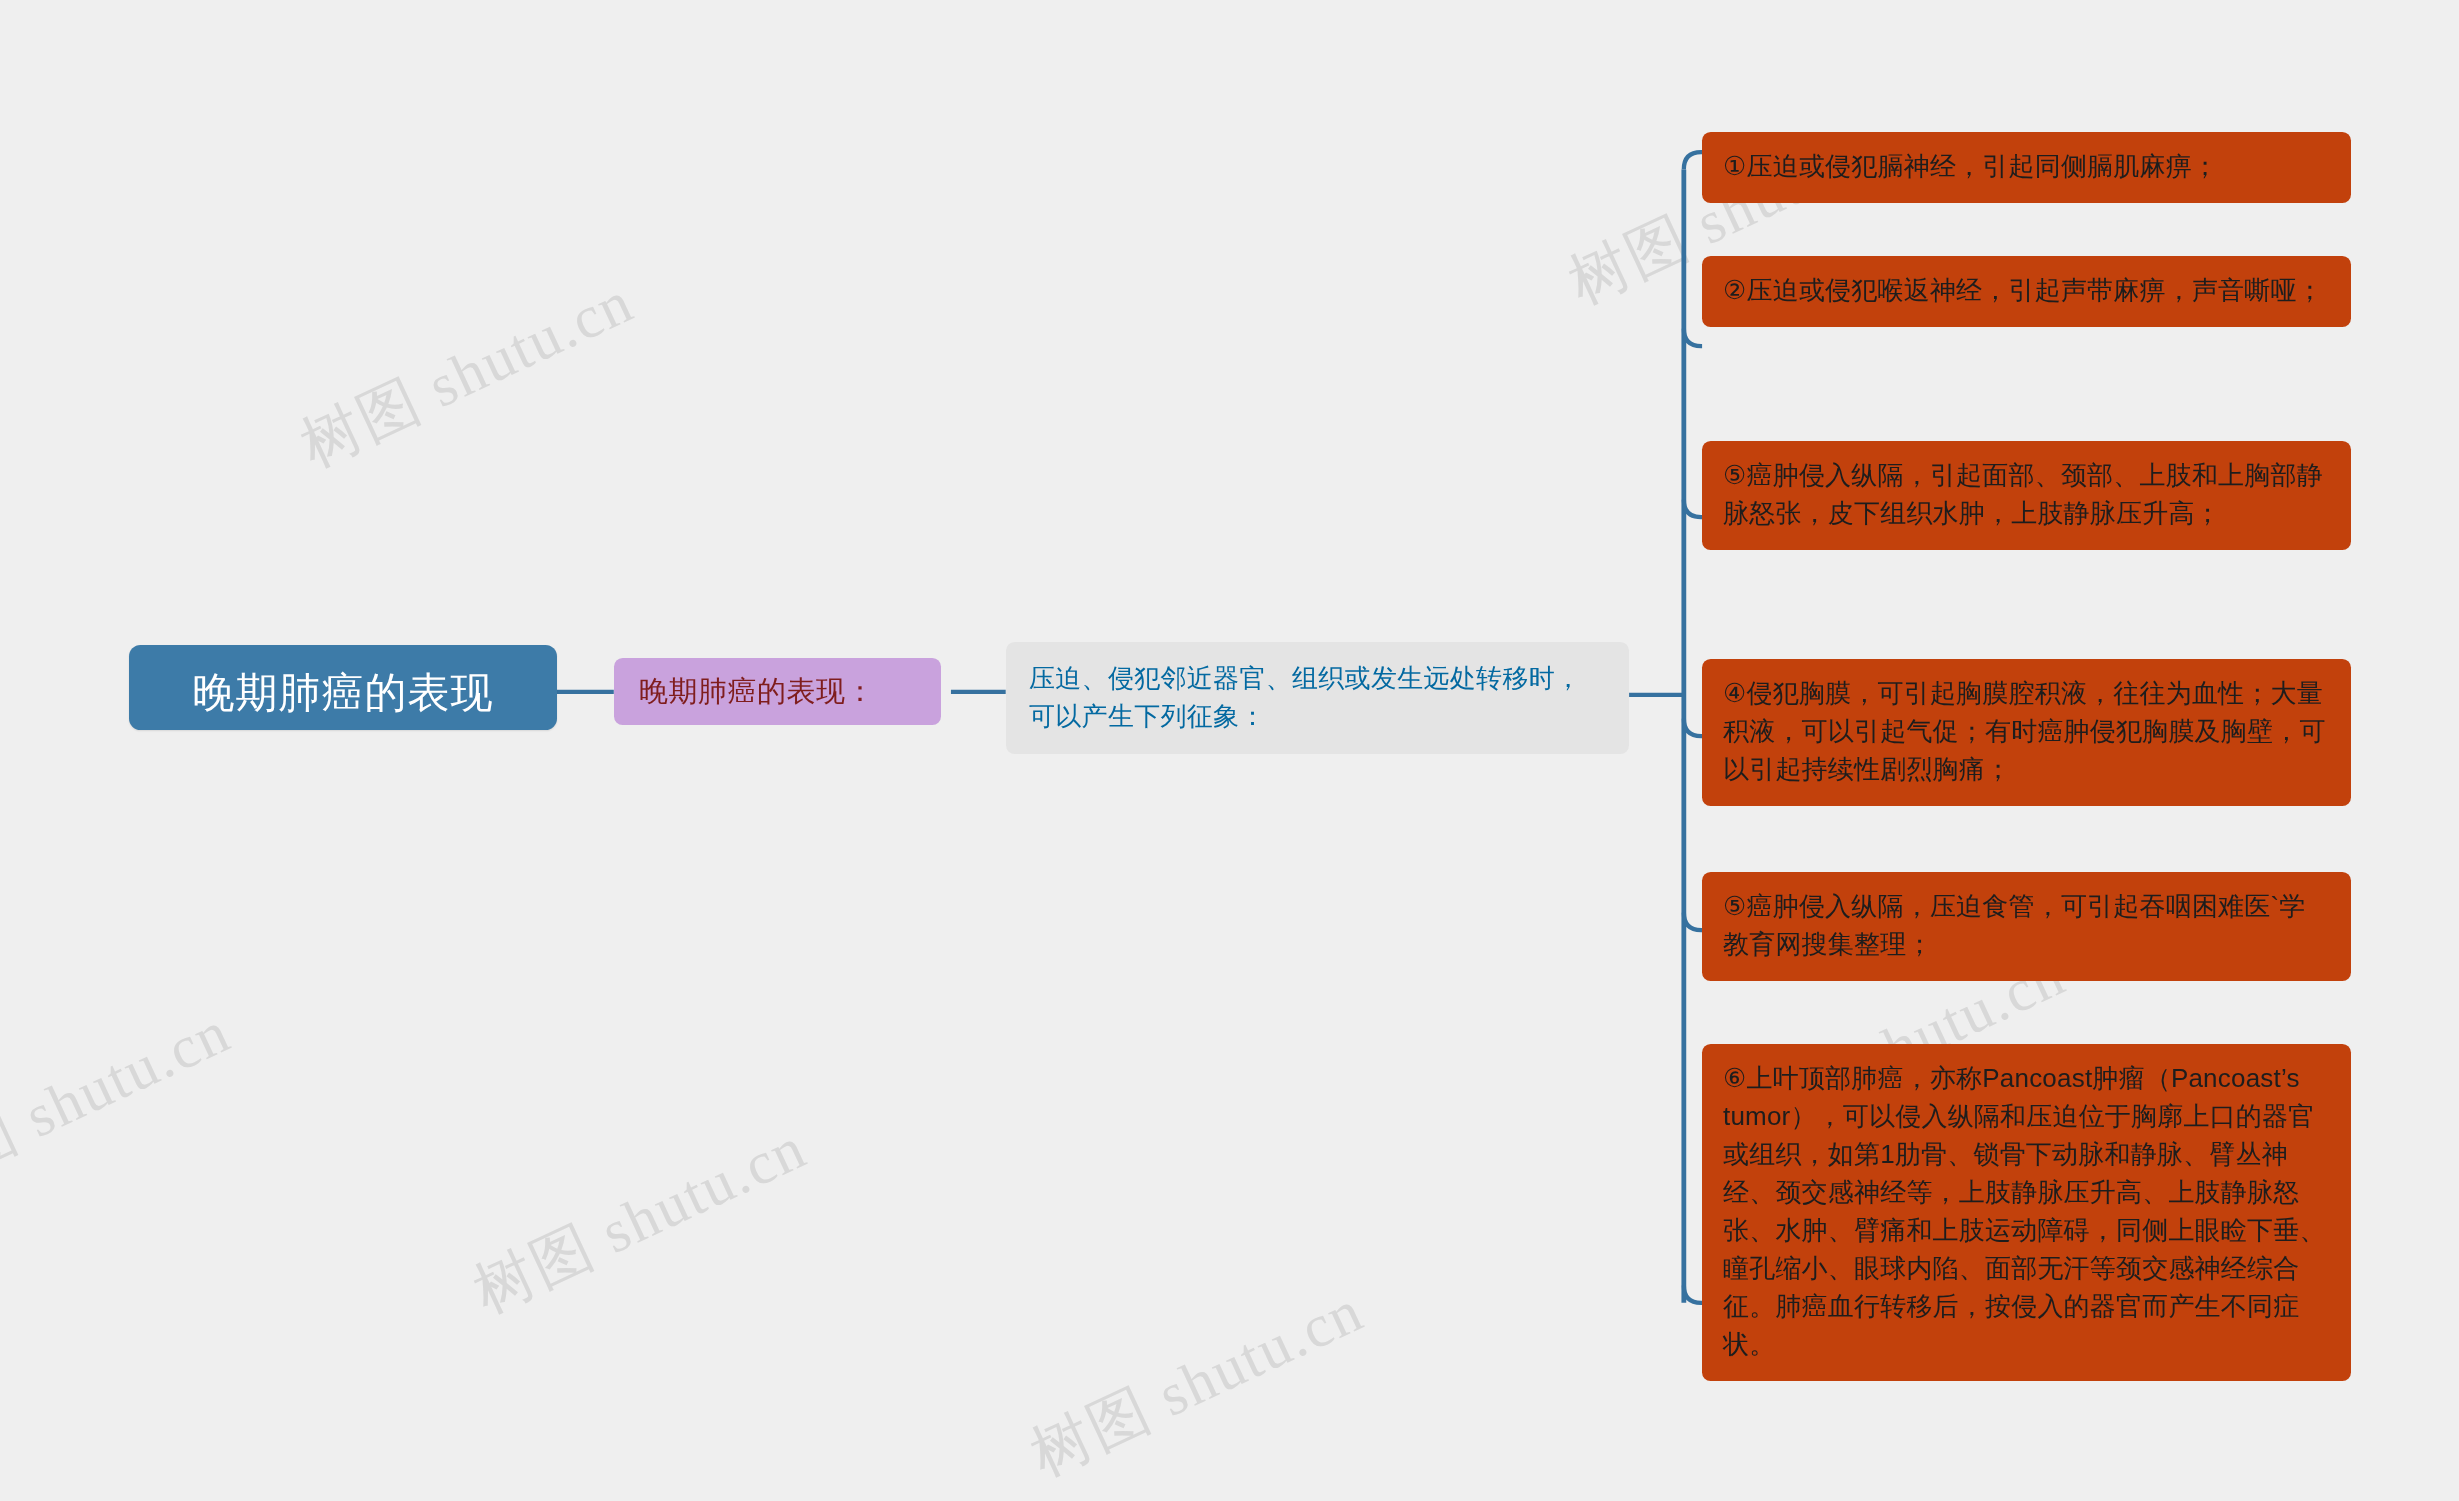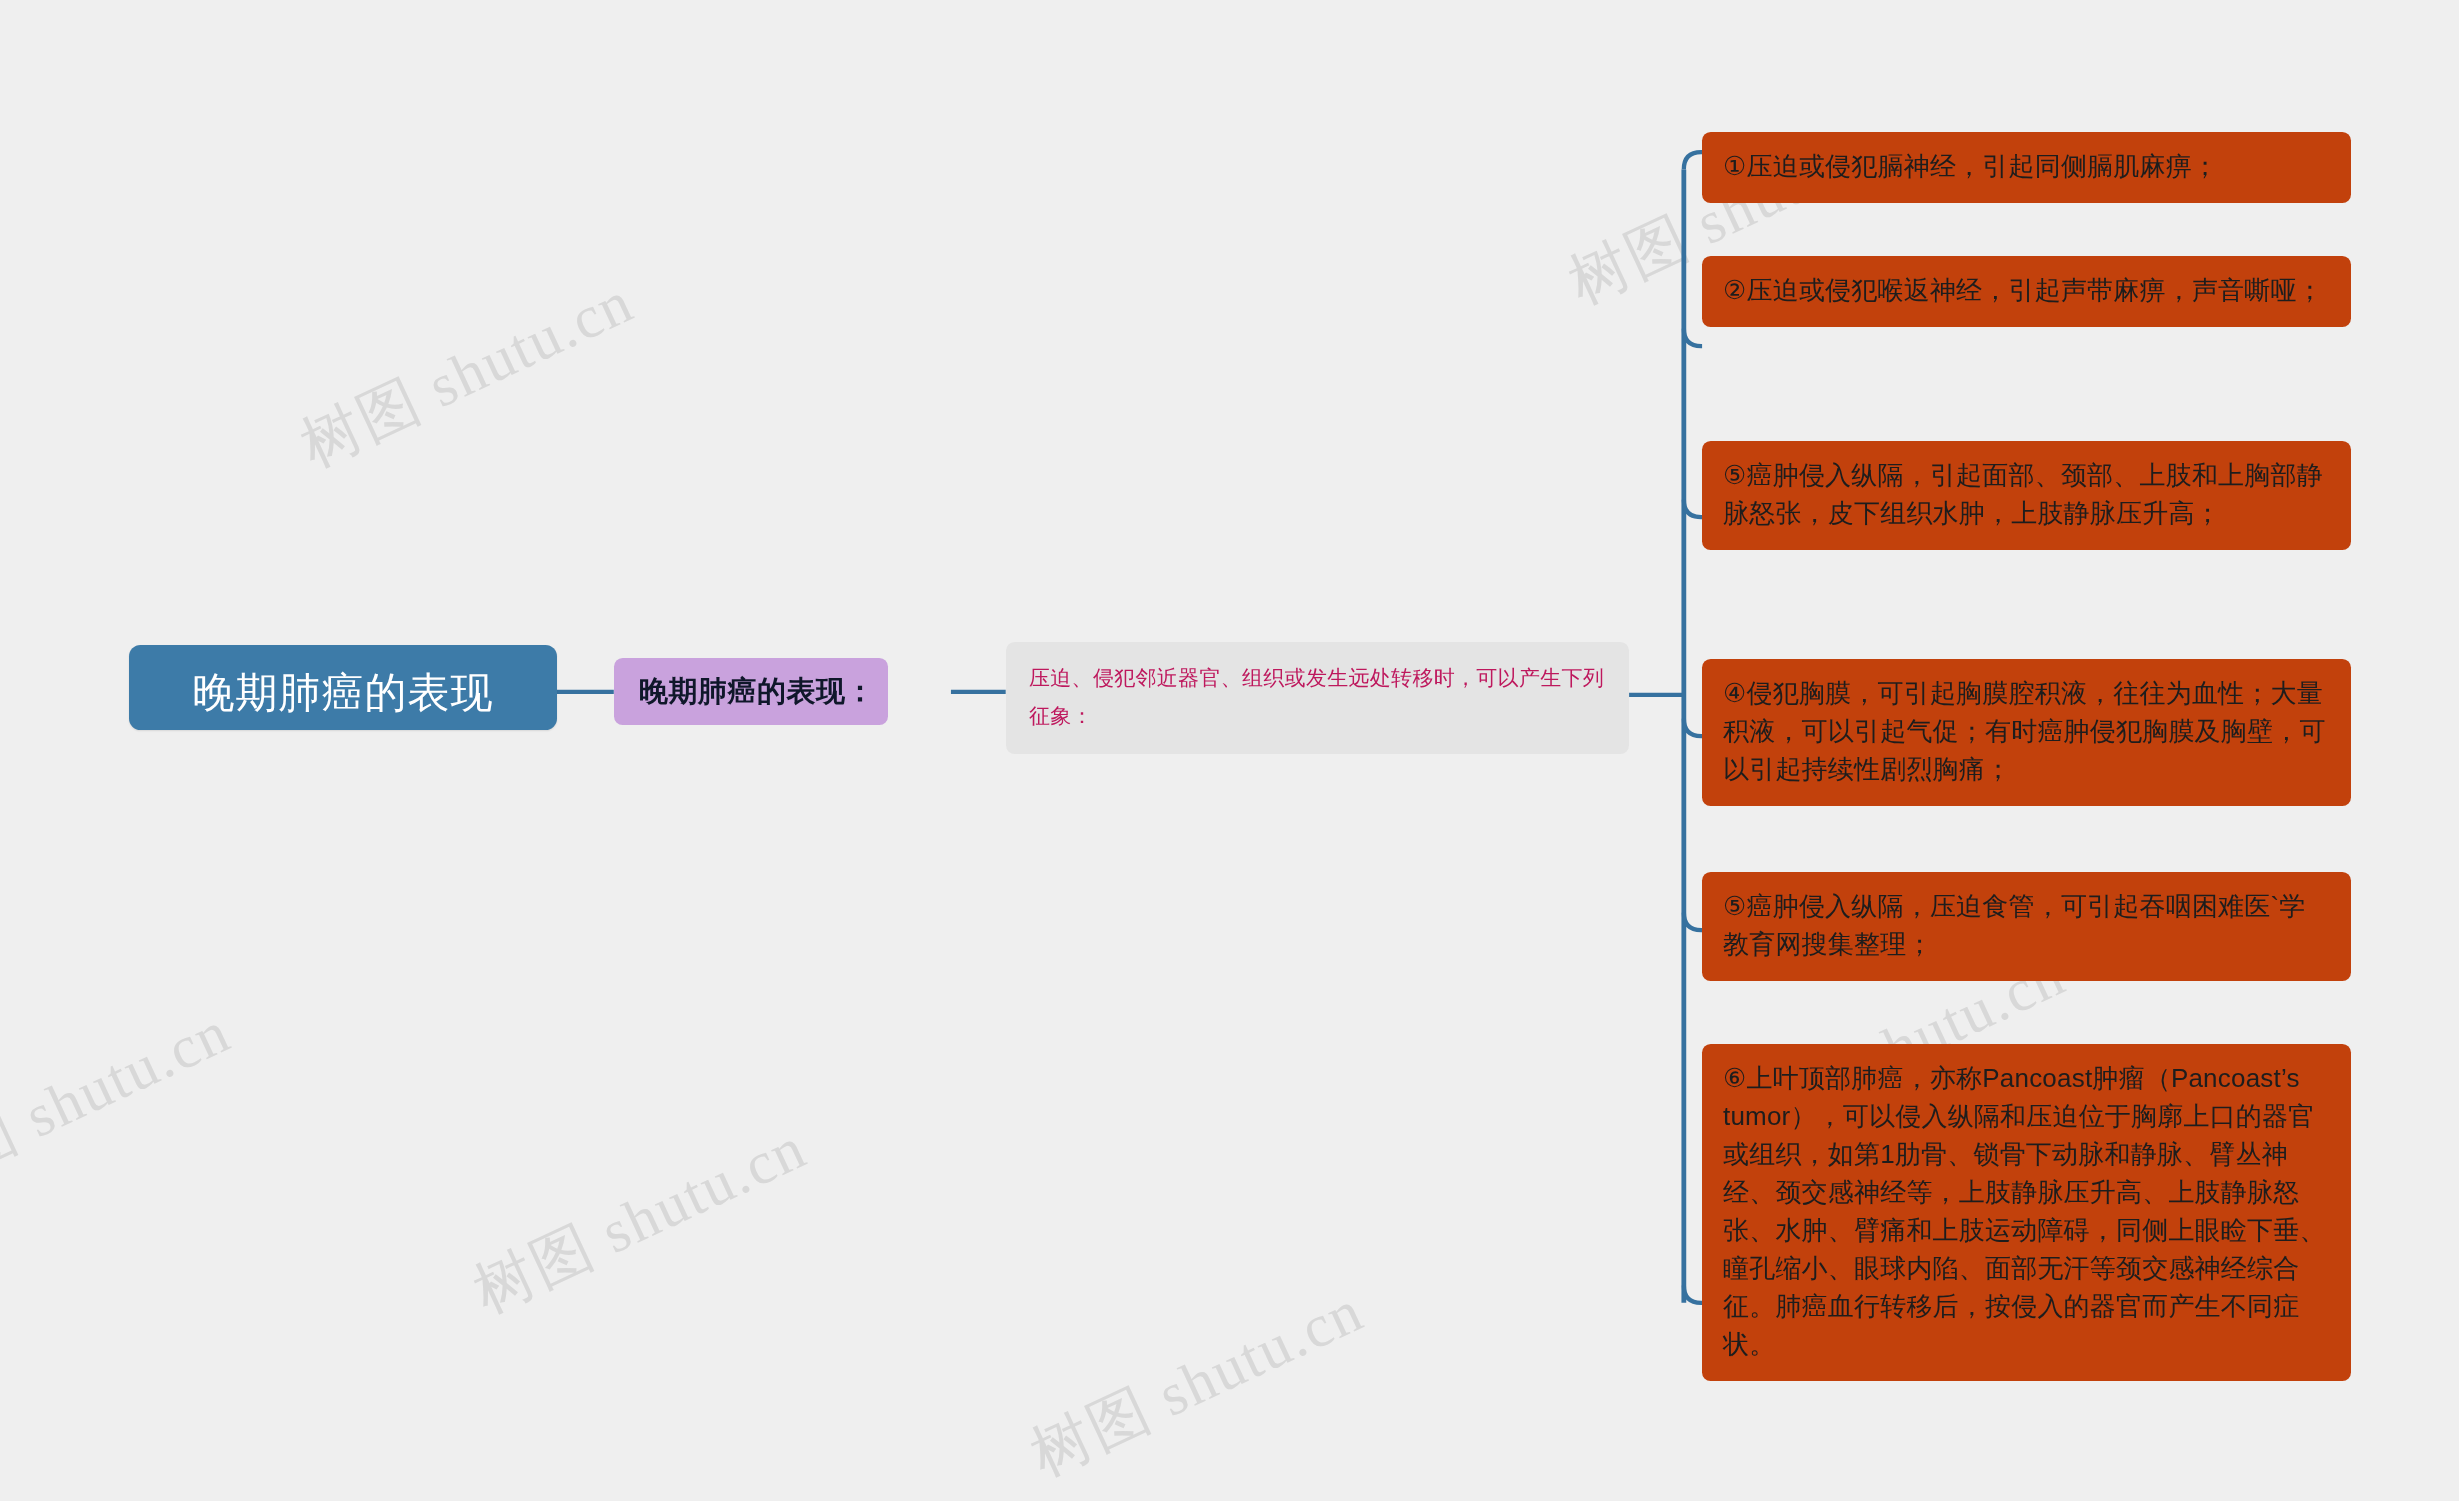--- a/index.html
+++ b/index.html
@@ -69,42 +69,41 @@
     line-height: 95px;
     text-align: center;
     letter-spacing: 1px;
     box-shadow: 0 1px 1.9px rgba(0,0,0,0.10);
   }
 
   
   #node-l1 {
     left: 614px;
     top: 658px;
-    width: 274px;
+    width: 327px;
     height: 67px;
     background: #c9a2dd;
     border-radius: 8.6px;
-    color: #0f172a;
+    color: #7f1d1d;
     font-size: 29px;
     line-height: 67px;
     padding-left: 25px;
     letter-spacing: 0.5px;
-    font-weight: bold;
   }
 
   
   #node-l2 {
     left: 1006px;
     top: 642px;
     width: 623px;
     padding: 17.3px 23px 19px 23px;
     background: #e4e4e4;
     border-radius: 8.6px;
-    color: #be185d;
-    font-size: 21px;
+    color: #0369a1;
+    font-size: 26px;
     line-height: 38px;
     letter-spacing: 0.3px;
   }
 
   
   .leaf {
     position: absolute;
     left: 1702px;
     width: 649px;
     box-sizing: border-box;

